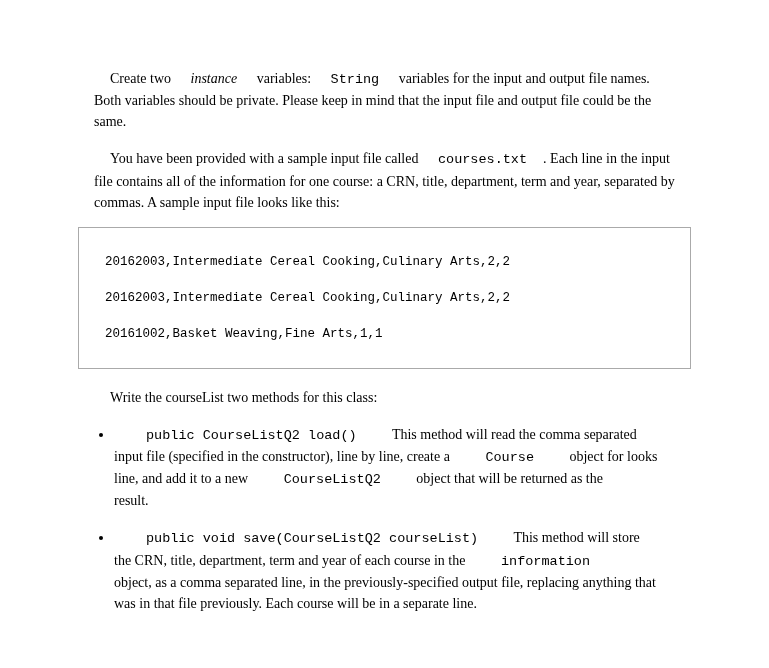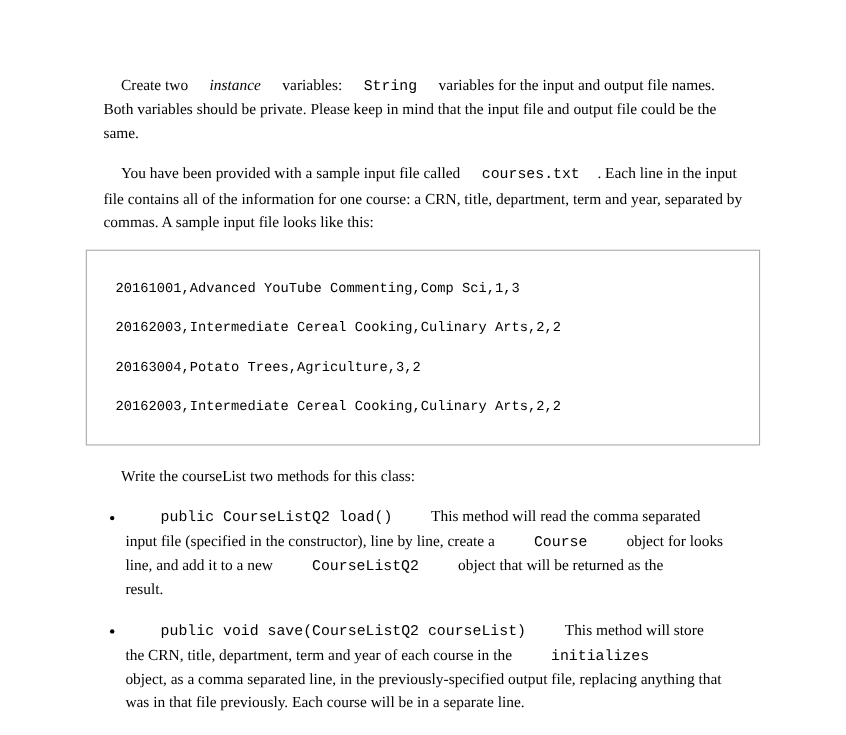--- a/index.html
+++ b/index.html
@@ -67,36 +67,35 @@
   <div class="paragraph">
     <span>Create two <em>instance</em> variables: <code>String</code> variables for the input and output file names. Both variables should be private. Please keep in mind that the input file and output file could be the same.</span>
   </div>
 
 
   <div class="paragraph">
     <span>You have been provided with a sample input file called <code>courses.txt</code>. Each line in the input file contains all of the information for one course: a CRN, title, department, term and year, separated by commas. A sample input file looks like this:</span>
   </div>
 
   <div class="code-block">
-    <div>20161001,Advanced YouTube Commenting,Comp Sci,1,3</div>
     <div>20162003,Intermediate Cereal Cooking,Culinary Arts,2,2</div>
-    <div>20163004,Potato Trees,Agriculture,3,2</div>
     <div>20162003,Intermediate Cereal Cooking,Culinary Arts,2,2</div>
+    <div>20161002,Basket Weaving,Fine Arts,1,1</div>
   </div>
 
   <div class="paragraph">
     <span>Write the courseList two methods for this class:</span>
   </div>
 
   <ul>
     <li>
       <span class="bullet-content">
         <code>public CourseListQ2 load()</code><span>  This method will read the comma separated input file (specified in the constructor), line by line, create a </span><code>Course</code><span> object for looks line, and add it to a new </span><code>CourseListQ2</code><span> object that will be returned as the result.</span>
       </span>
     </li>
     <li>
       <span class="bullet-content">
-        <code>public void save(CourseListQ2 courseList)</code><span>  This method will store the CRN, title, department, term and year of each course in the </span><code>initializes</code><span> object, as a comma separated line, in the previously-specified output file, replacing anything that was in that file previously. Each course will be in a separate line.</span>
+        <code>public void save(CourseListQ2 courseList)</code><span>  This method will store the CRN, title, department, term and year of each course in the </span><code>information</code><span> object, as a comma separated line, in the previously-specified output file, replacing anything that was in that file previously. Each course will be in a separate line.</span>
       </span>
     </li>
   </ul>
 
 </div>
 
 </body></html>

